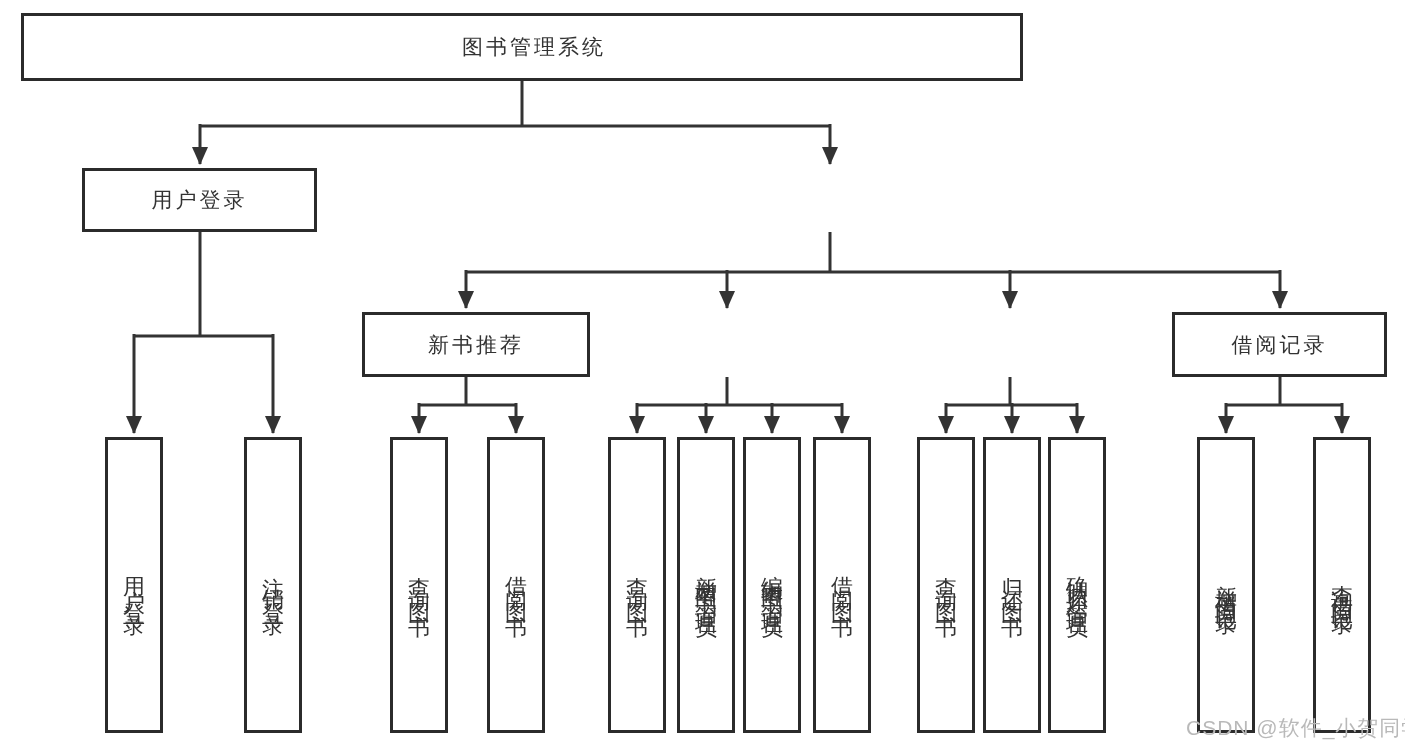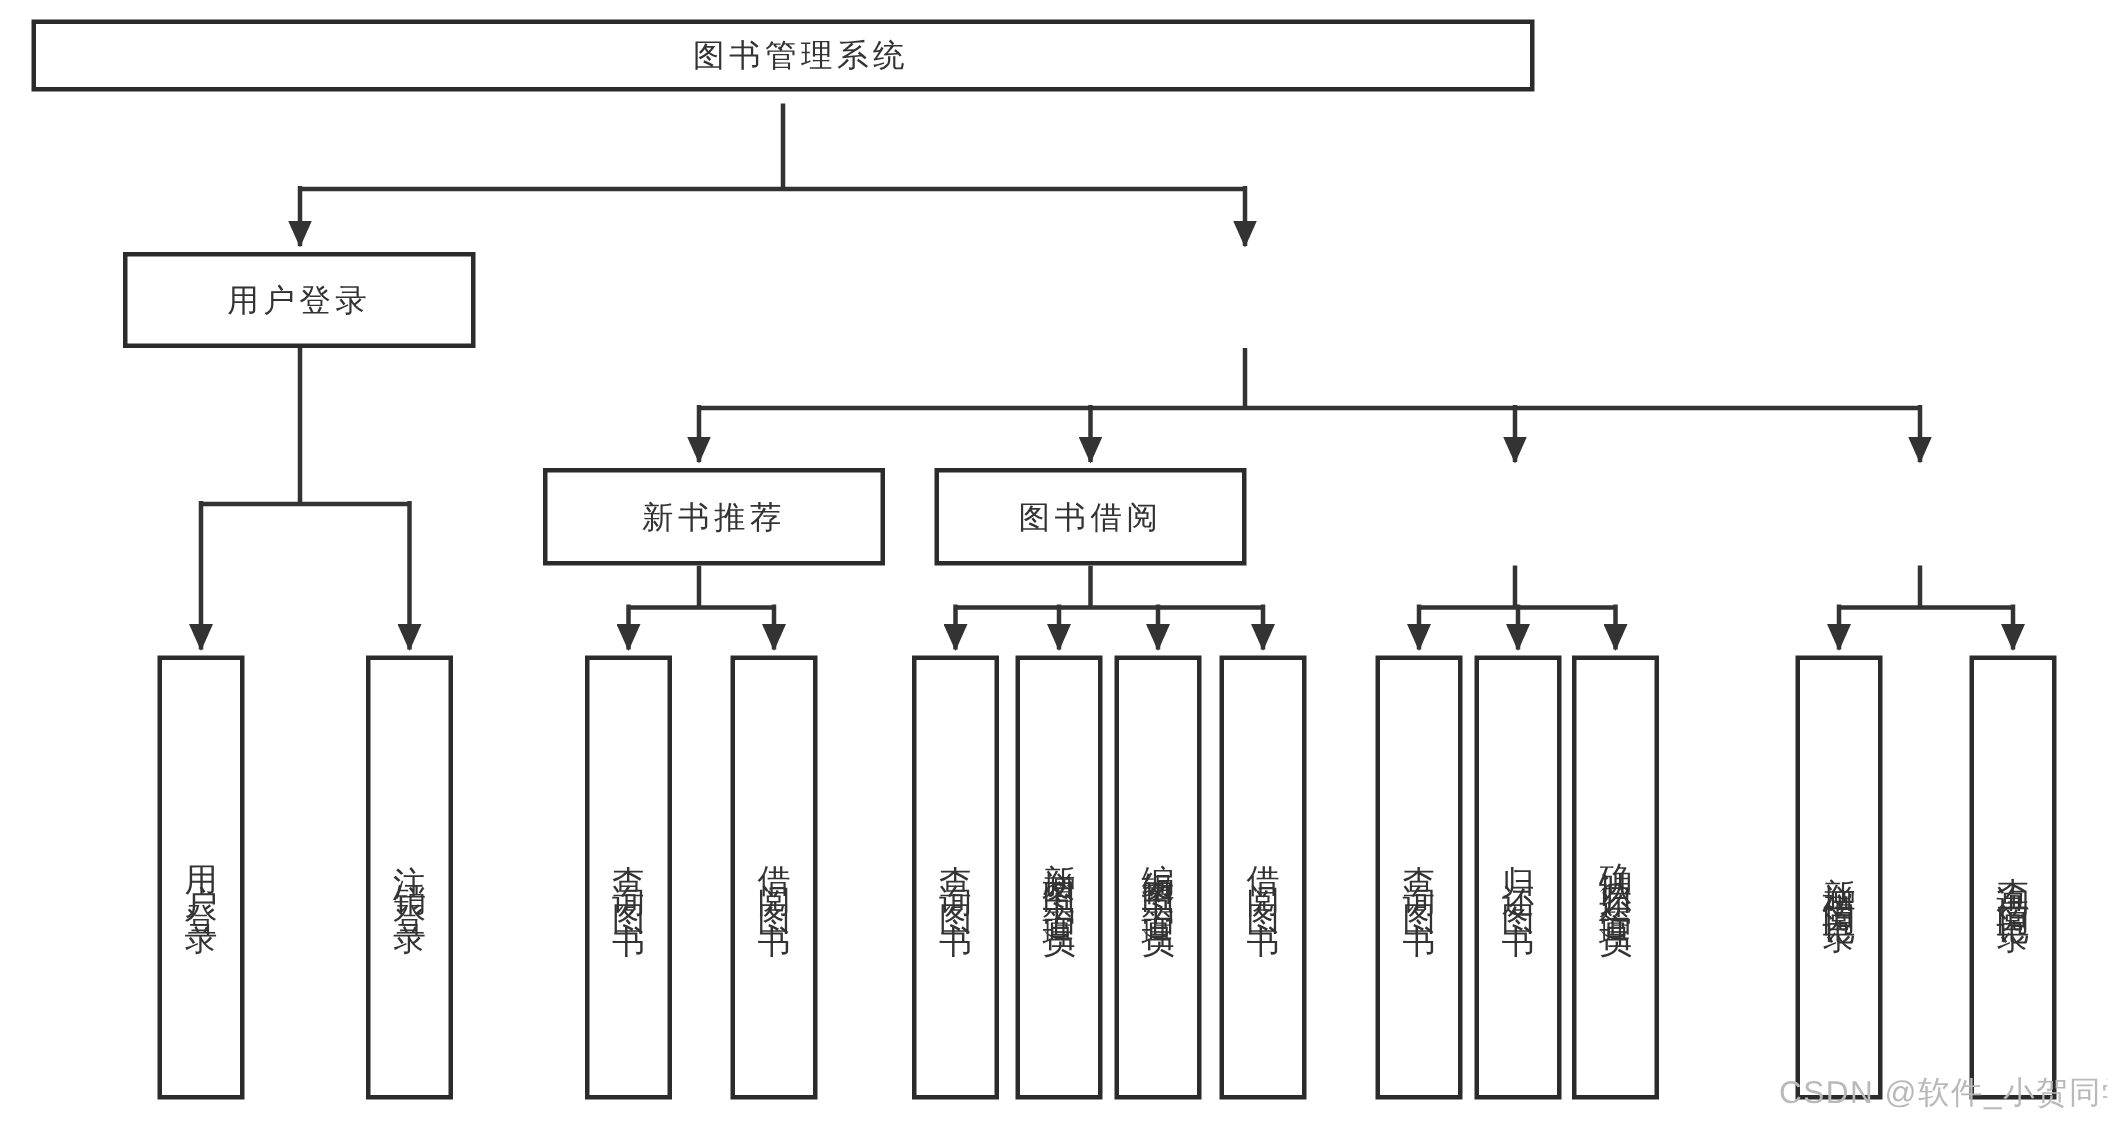--- a/index.html
+++ b/index.html
@@ -23,21 +23,21 @@
     border: 3px solid #2b2b2b;
     background: #ffffff;
     display: flex;
     align-items: center;
     justify-content: center;
     font-size: 21px;
     letter-spacing: 3px;
     color: #333333;
     white-space: nowrap;
   }
-  .node.root   { left: 21px;  top: 13px;  width: 1002px; height: 48px; padding-left: 24px; }
+  .node.root   { left: 21px;  top: 13px;  width: 1002px; height: 68px; padding-left: 24px; }
   .node.l2     { top: 168px;  height: 64px; width: 235px; }
   .node.l2a    { left: 82px; }
   .node.l2b    { left: 712px; }
   .node.l3     { top: 312px;  height: 65px; }
   .node.l3a    { left: 362px;  width: 228px; }
   .node.l3b    { left: 623px;  width: 208px; }
   .node.l3c    { left: 902px;  width: 215px; }
   .node.l3d    { left: 1172px; width: 215px; }
   .node.leaf {
     top: 437px;
@@ -125,21 +125,21 @@
       <path d="M1226,403 V433" marker-end="url(#arrow)"></path>
       <path d="M1342,403 V433" marker-end="url(#arrow)"></path>
     </g>
   </svg>
 
   <div class="node root">图书管理系统</div>
 
   <div class="node l2 l2a">用户登录</div>
 
   <div class="node l3 l3a">新书推荐</div>
-  <div class="node l3 l3b">图书借阅</div>
+  <div class="node l3 l3d">借阅记录</div>
 
   <div class="node leaf p1a">用户登录</div>
   <div class="node leaf p1b">注销登录</div>
 
   <div class="node leaf p2a">查询图书</div>
   <div class="node leaf p2b">借阅图书</div>
 
   <div class="node leaf p3a">查询图书</div>
   <div class="node leaf p3b long">新增图书（管理员）</div>
   <div class="node leaf p3c long">编辑图书（管理员）</div>

